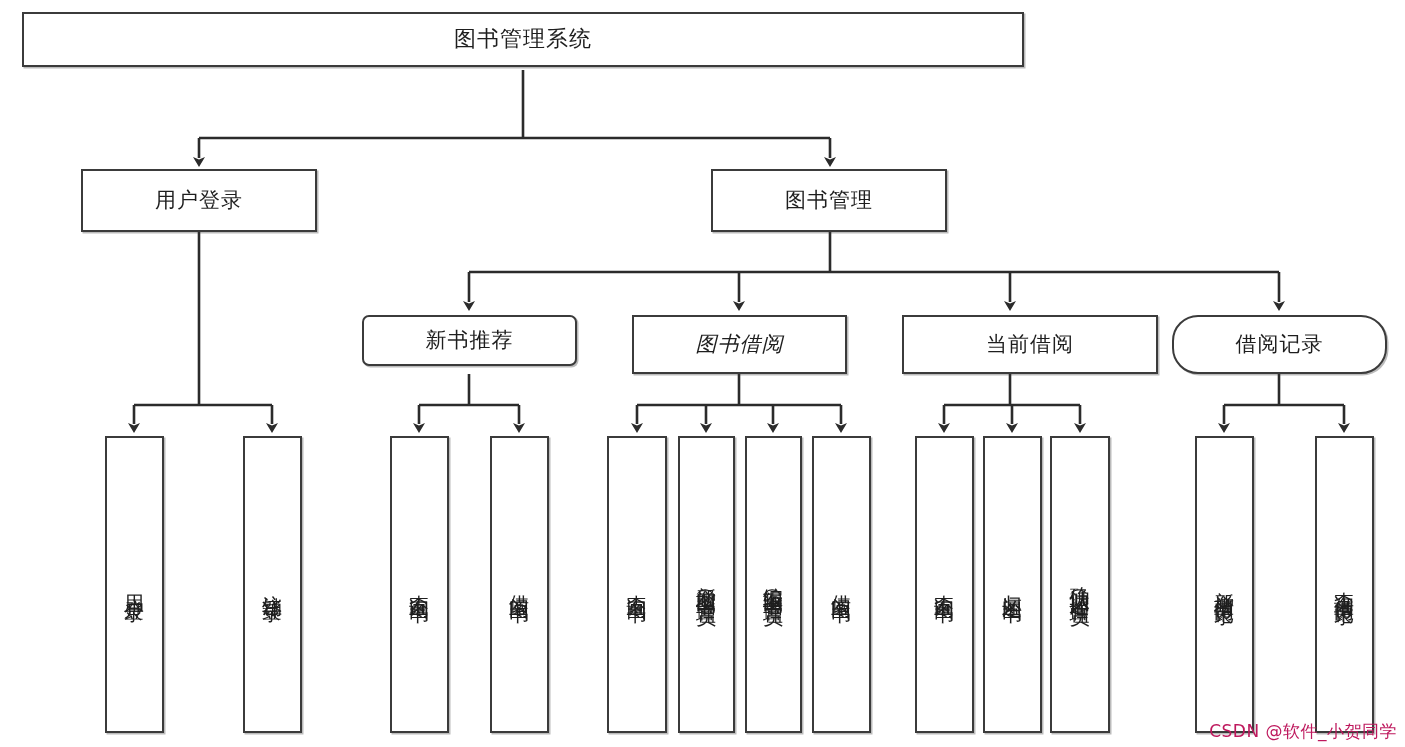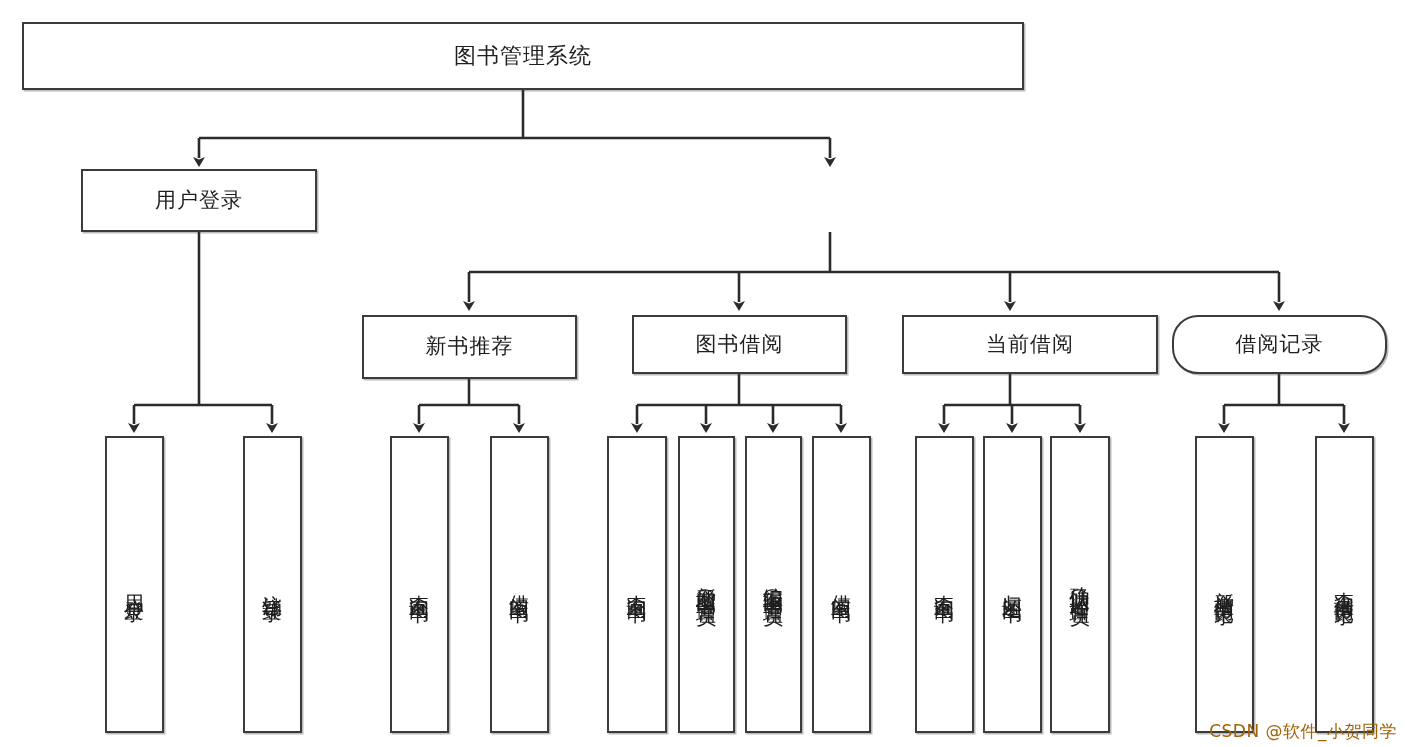--- a/index.html
+++ b/index.html
@@ -45,21 +45,21 @@
     font-size:20px;
     white-space:normal;
     max-height:280px;
   }
   .node.root .label{font-size:22px;}
   .watermark{
     position:absolute;
     right:8px;
     bottom:4px;
     font-size:17px;
-    color:#a16207;
+    color:#be185d;
     letter-spacing:.5px;
     white-space:nowrap;
     user-select:none;
   }
 </style>
 </head>
 <body>
 
 <div id="stage">
 
@@ -106,32 +106,35 @@
       <path d="M1012,405 L1012,424" marker-end="url(#arrow)"></path>
       <path d="M1080,405 L1080,424" marker-end="url(#arrow)"></path>
 
       <path d="M1279,374 L1279,405"></path>
       <path d="M1224,405 L1344,405"></path>
       <path d="M1224,405 L1224,424" marker-end="url(#arrow)"></path>
       <path d="M1344,405 L1344,424" marker-end="url(#arrow)"></path>
     </g>
   </svg>
 
-  <div class="node root" style="left:22px; top:22px; width:1002px; height:68px;align-items:center;">
+  <div class="node root" style="left:22px; top:12px; width:1002px; height:55px;align-items:center;">
     <span class="label">图书管理系统</span>
   </div>
 
   <div class="node" style="left:81px; top:169px; width:236px; height:63px;">
     <span class="label">用户登录</span>
   </div>
+  <div class="node" style="left:711px; top:169px; width:236px; height:63px;">
+    <span class="label">图书管理</span>
+  </div>
 
-  <div class="node" style="left:362px; top:315px; width:215px; height:64px;">
+  <div class="node" style="left:362px; top:315px; width:215px; height:51px;border-radius:7px;">
     <span class="label">新书推荐</span>
   </div>
-  <div class="node" style="left:632px; top:315px; width:215px; height:59px;">
+  <div class="node" style="left:632px; top:315px; width:215px; height:59px;font-style:italic;">
     <span class="label">图书借阅</span>
   </div>
   <div class="node" style="left:902px; top:315px; width:256px; height:59px;">
     <span class="label">当前借阅</span>
   </div>
   <div class="node" style="left:1172px; top:315px; width:215px; height:59px;border-radius:26px;">
     <span class="label">借阅记录</span>
   </div>
 
   <div class="node leaf" style="left:105px; top:436px; width:59px; height:297px;">

